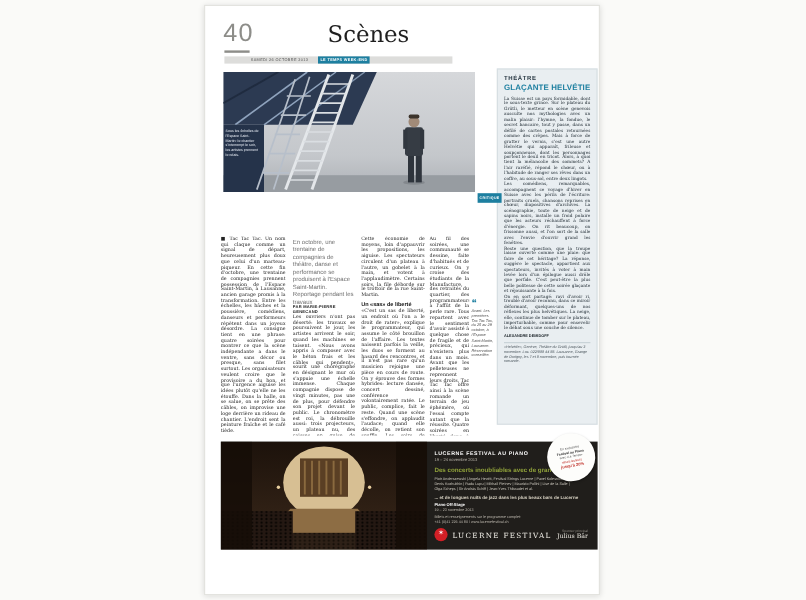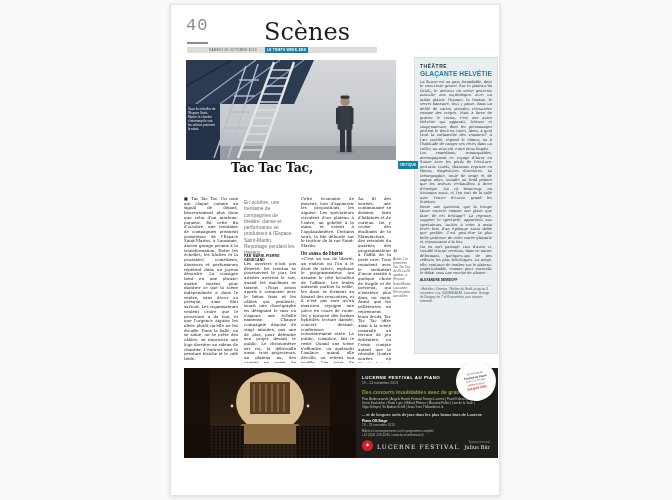--- a/index.html
+++ b/index.html
@@ -7,23 +7,23 @@
     width:672px;height:500px;position:relative;overflow:hidden;
     background:#fafaf8;font-family:"Liberation Sans",sans-serif;
   }
   .page{
     position:absolute;left:170px;top:4px;width:330px;height:492px;
     background:#ffffff;border:1px solid #e3e3df;box-sizing:border-box;
     box-shadow:0 1px 5px rgba(0,0,0,.14);
   }
   .abs{position:absolute;}
   
-  .pagenum{left:15px;top:11px;font-family:Liberation Mono, monospace;font-size:17px;color:#8d8d89;letter-spacing:1px;}
+  .pagenum{left:15px;top:11px;font-family:Liberation Sans, sans-serif;font-size:21px;color:#8d8d89;letter-spacing:1px;}
   .pagenum-rule{left:16px;top:37px;width:21px;height:2px;background:#8d8d89;}
-  .section{left:0;right:56px;top:13px;text-align:center;font-family:"DejaVu Serif",serif;font-size:24px;color:#1f1f1f;}
+  .section{left:0;right:56px;top:13px;text-align:center;font-family:"DejaVu Serif",serif;font-size:19px;color:#1f1f1f;}
   .datebar{left:16px;top:42px;width:190px;height:6px;background:#dddddb;}
   .datebar-date{position:absolute;left:22px;top:1px;font-size:3.2px;line-height:4px;color:#555;letter-spacing:.3px;}
   .edition-badge{position:absolute;left:78px;top:0;height:6px;padding:0 2px;background:#1d7fa0;color:#fff;font-size:3.2px;line-height:6px;font-weight:bold;letter-spacing:.3px;}
   
   .photo{left:15px;top:55px;width:210px;height:100px;overflow:hidden;}
   .photo svg{display:block;}
   .photo-caption{position:absolute;left:2px;top:48px;width:29px;font-size:3px;line-height:3.9px;color:#e8edf5;}
   
   .headline{left:60px;top:156px;width:170px;font-family:"DejaVu Serif",serif;font-weight:bold;color:#141414;font-size:12.5px;line-height:14.5px;letter-spacing:-.2px;}
   .standfirst{left:73px;top:194px;width:52px;font-size:5px;line-height:6.3px;color:#6e6e6e;}
@@ -141,21 +141,20 @@
         <rect x="150" y="48" width="3.5" height="16" fill="#31373f"></rect>
         <rect x="164" y="48" width="3.5" height="16" fill="#31373f"></rect>
         <circle cx="159" cy="41.5" r="4.6" fill="#a08a78"></circle>
         <rect x="154.5" y="35.5" width="9" height="3.2" rx="1.5" fill="#3c342c"></rect>
       </g>
     </svg>
     <div class="photo-caption">Sous les échelles de l'Espace Saint-Martin: le chantier s'interrompt le soir, les artistes prennent le relais.</div>
   </div>
 
   <div class="abs headline">
-    <div>Tac Tac Tac,</div>
   </div>
   <div class="abs standfirst">En octobre, une trentaine de compagnies de théâtre, danse et performance se produisent à l'Espace Saint-Martin. Reportage pendant les travaux</div>
   <div class="abs byline">PAR MARIE-PIERRE GENECAND</div>
 
   <div class="bodycol col1">■ Tac Tac Tac. Un nom qui claque comme un signal de départ, heureusement plus doux que celui d'un marteau-piqueur. En cette fin d'octobre, une trentaine de compagnies prennent possession de l'Espace Saint-Martin, à Lausanne, ancien garage promis à la transformation. Entre les échelles, les bâches et la poussière, comédiens, danseurs et performeurs répètent dans un joyeux désordre. La consigne tient en une phrase: quatre soirées pour montrer ce que la scène indépendante a dans le ventre, sans décor ou presque, sans filet surtout. Les organisateurs veulent croire que le provisoire a du bon, et que l'urgence aiguise les idées plutôt qu'elle ne les étouffe. Dans la halle, on se salue, on se prête des câbles, on improvise une loge derrière un rideau de chantier. L'endroit sent la peinture fraîche et le café tiède.</div>
   <div class="bodycol col2">Les ouvriers n'ont pas déserté: les travaux se poursuivent le jour, les artistes arrivent le soir, quand les machines se taisent. «Nous avons appris à composer avec le béton frais et les câbles qui pendent», sourit une chorégraphe en désignant le mur où s'appuie une échelle immense. Chaque compagnie dispose de vingt minutes, pas une de plus, pour défendre son projet devant le public. Le chronomètre est roi, la débrouille aussi: trois projecteurs, un plateau nu, des caisses en guise de coulisses.</div>
   <div class="bodycol col3">
     <div>Cette économie de moyens, loin d'appauvrir les propositions, les aiguise. Les spectateurs circulent d'un plateau à l'autre, un gobelet à la main, et votent à l'applaudimètre. Certains soirs, la file déborde sur le trottoir de la rue Saint-Martin.</div>
     <div class="subhead">Un «sas» de liberté</div>
     <div>«C'est un sas de liberté, un endroit où l'on a le droit de rater», explique le programmateur, qui assume le côté brouillon de l'affaire. Les textes naissent parfois la veille, les duos se forment au hasard des rencontres, et il n'est pas rare qu'un musicien rejoigne une pièce en cours de route. On y éprouve des formes hybrides: lecture dansée, concert dessiné, conférence volontairement ratée. Le public, complice, fait le reste. Quand une scène s'effondre, on applaudit l'audace; quand elle décolle, on retient son souffle. Les soirs de grande affluence, les retardataires suivent la représentation depuis l'escalier, entre deux seaux de peinture.</div>

